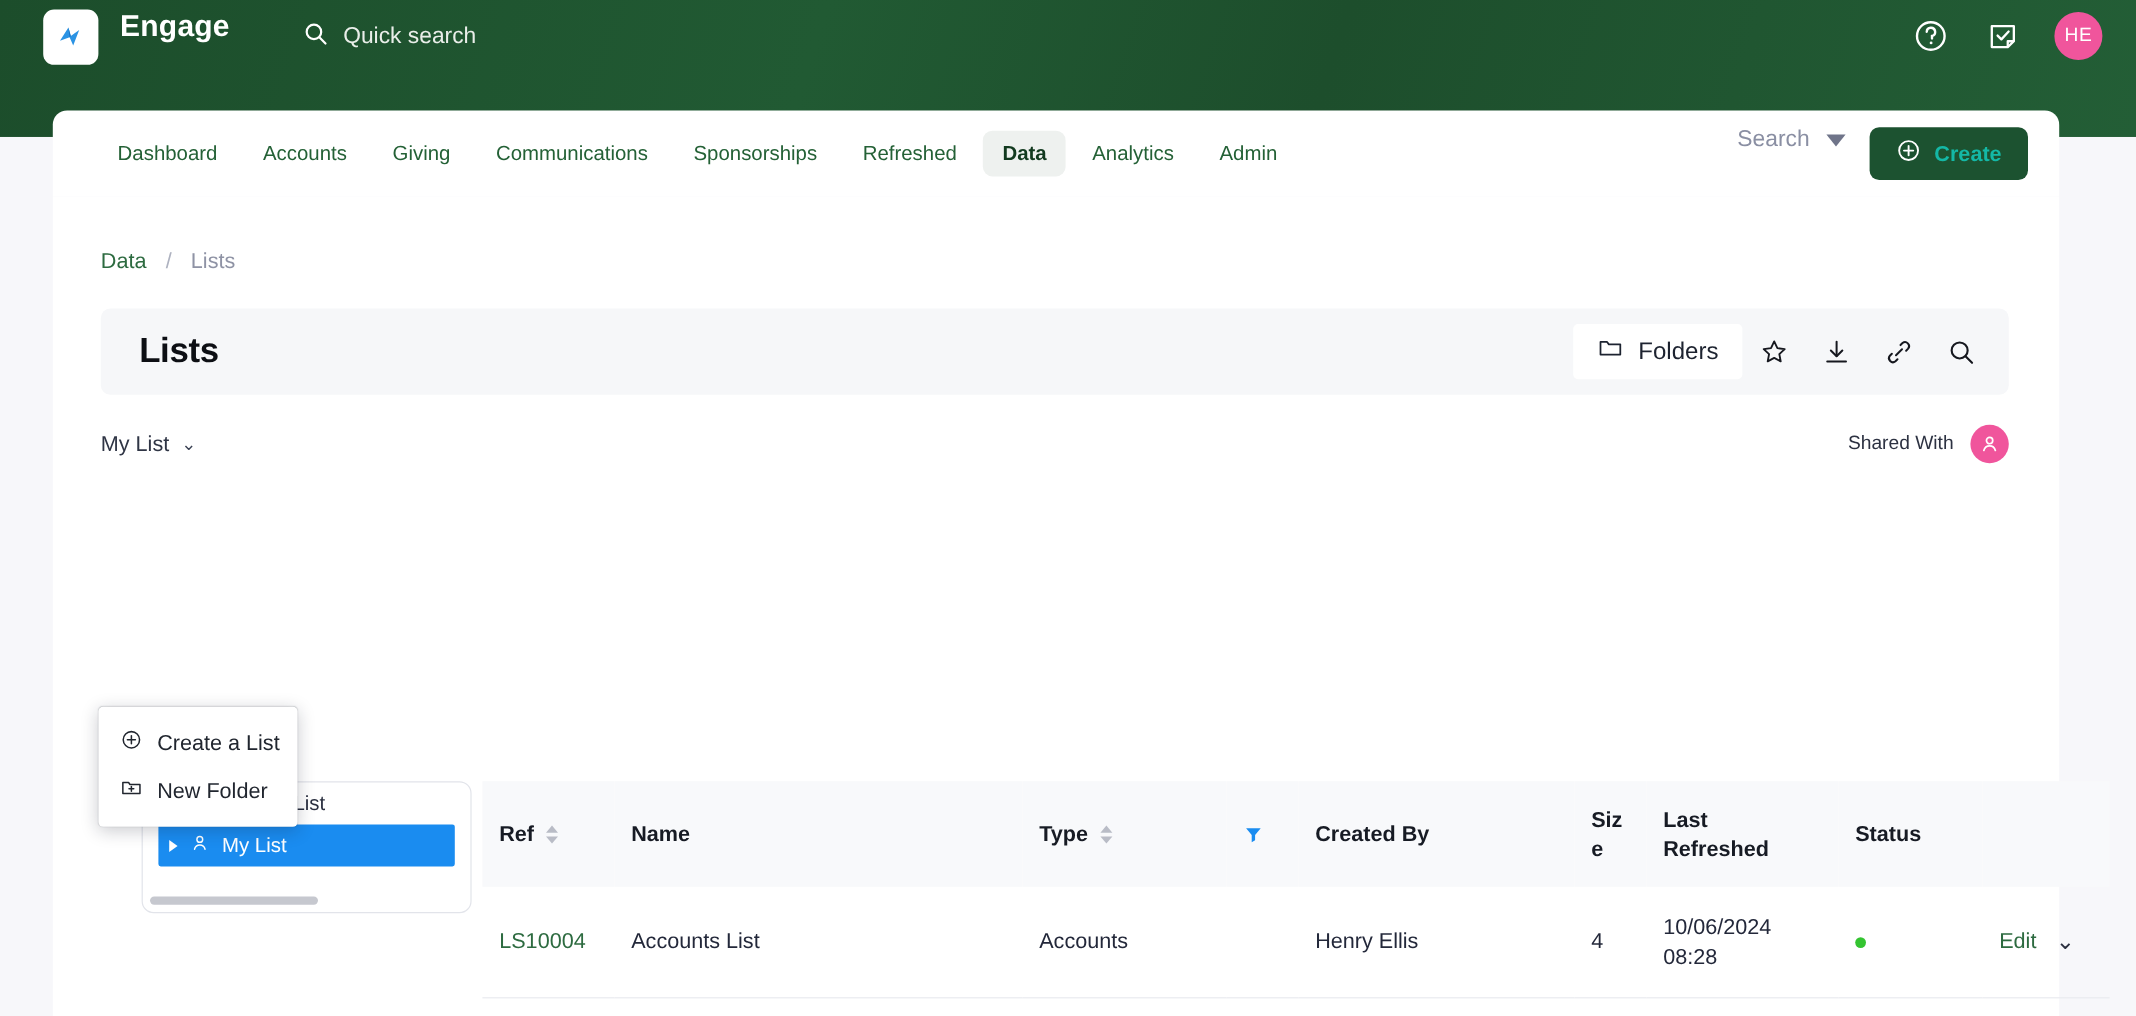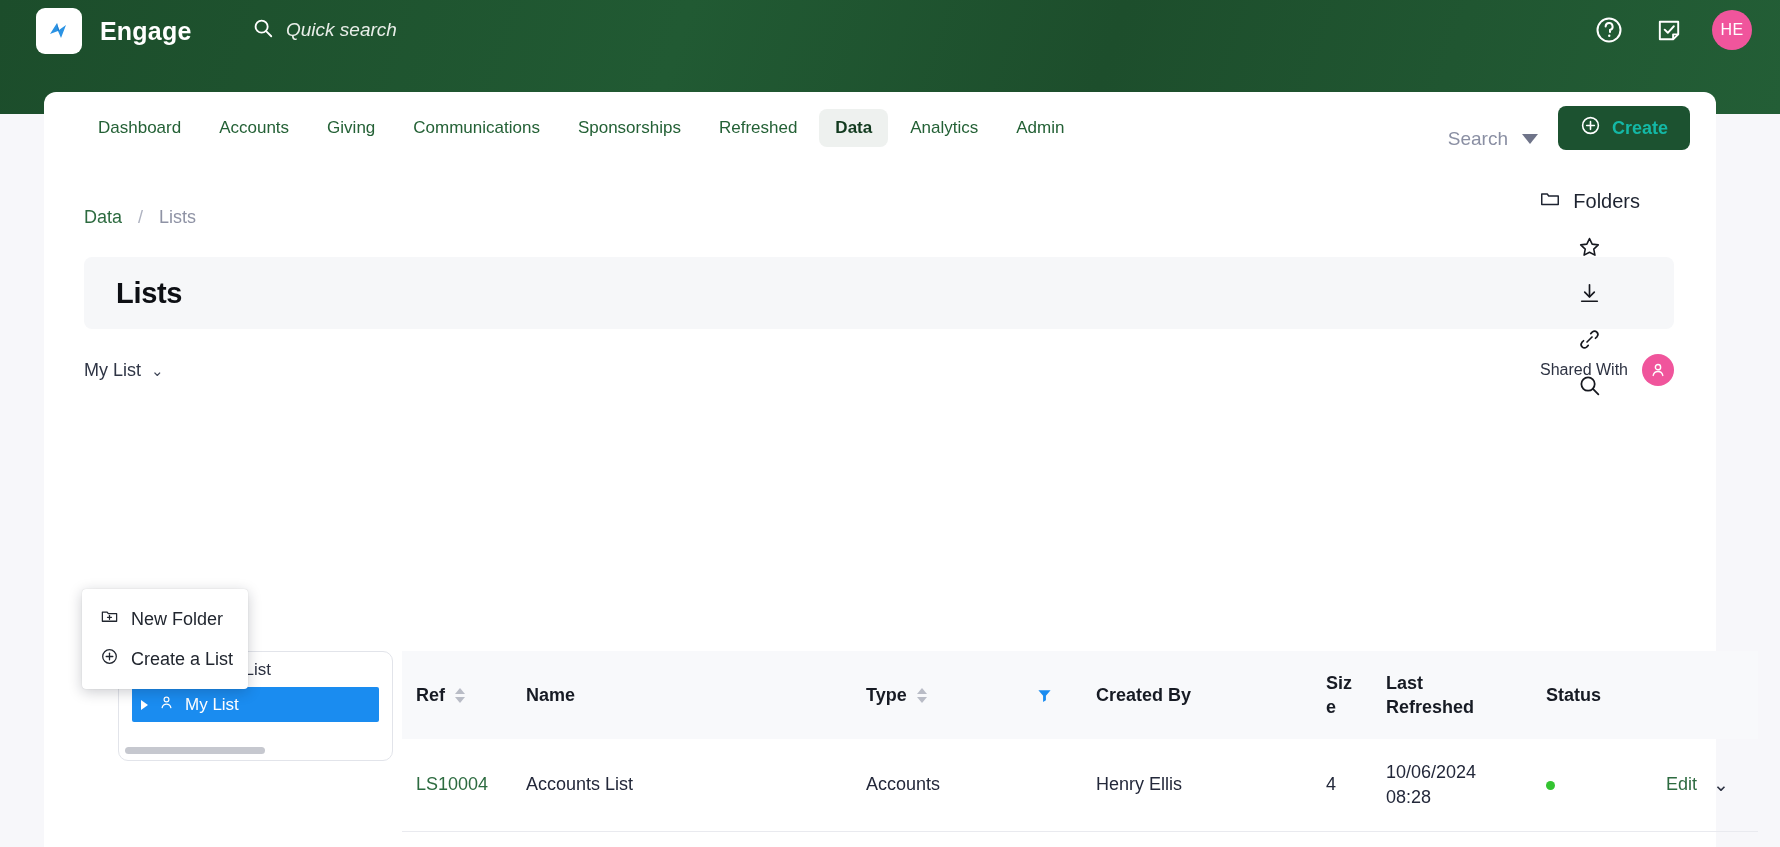--- a/index.html
+++ b/index.html
@@ -12,34 +12,34 @@
 
   
   .topbar {
     position: absolute; top: 0; left: 0; width: 1780px; height: 114px;
     background: #1c4f2c;
     background-image: linear-gradient(108deg, #1c4d2b 0%, #215a33 38%, #1d4e2c 62%, #235e36 100%);
     z-index: 1;
   }
   .brand-wrap {
     position: absolute; left: 36px; top: 8px;
-    display: flex; align-items: center; gap: 18px;
+    display: flex; gap: 18px;
   }
   .logo-tile {
     width: 46px; height: 46px; border-radius: 9px; background: #ffffff;
     display: flex; align-items: center; justify-content: center;
   }
   .brand-name {
     color: #ffffff; font-size: 25px; font-weight: bold; letter-spacing: .2px;
   }
   .quick-search {
     position: absolute; left: 252px; top: 17px;
     display: flex; align-items: center; gap: 12px;
   }
-  .quick-search .qs-text { color: #e9eee9; font-size: 19px; font-style: italic; }
+  .quick-search .qs-text { color: #e9eee9; font-size: 19px; }
   .top-icons {
     position: absolute; right: 28px; top: 10px;
     display: flex; align-items: center; gap: 26px;
   }
   .tip-ic { width: 34px; height: 34px; display: flex; align-items: center; justify-content: center; cursor: pointer; }
   .avatar {
     width: 40px; height: 40px; border-radius: 50%; background: #f0559c;
     color: #fff; font-size: 16px; font-weight: normal;
     display: flex; align-items: center; justify-content: center;
     letter-spacing: .5px;
@@ -53,21 +53,21 @@
     display: flex; align-items: center;
   }
   .nav-items { display: flex; align-items: center; padding-left: 38px; gap: 6px; justify-content: flex-end; }
   .nav-item {
     font-size: 17px; color: #246136; padding: 9px 16px; border-radius: 8px;
     cursor: pointer; white-space: nowrap;
   }
   .nav-item.active { background: #eef1ef; font-weight: bold; color: #123a1f; }
   .nav-right {
     position: absolute; right: 26px; top: 50%; transform: translateY(-50%);
-    display: flex; align-items: flex-end; gap: 20px; margin-left: 43px;
+    display: flex; align-items: flex-start; gap: 20px; margin-left: 43px;
   }
   .search-drop { display: flex; align-items: center; gap: 14px; cursor: pointer; }
   .search-drop .sd-label { font-size: 19px; color: #8a8fa3; }
   .caret-down {
     width: 0; height: 0; border-left: 8px solid transparent; border-right: 8px solid transparent;
     border-top: 10px solid #6f7489;
   }
   .create-btn {
     background: #1c5230; color: #14b8a6; border-radius: 8px;
     height: 44px; padding: 0 22px; display: flex; align-items: center; gap: 11px;
@@ -88,21 +88,21 @@
   .bc-sep { color: #aeb2c0; }
   .bc-current { color: #8f93a5; }
 
   .title-card {
     position: absolute; top: 93px; left: 40px; width: 1590px; height: 72px;
     background: #f6f7f9; border-radius: 8px;
     display: flex; align-items: center; justify-content: space-between;
     padding: 0 14px 0 32px;
   }
   .page-title { font-size: 29px; font-weight: bold; color: #0d0f14; letter-spacing: -.3px; }
-  .title-tools { display: flex; align-items: center; flex-direction: column; }
+  .title-tools { display: flex; align-items: center; }
   .folders-chip {
     background: #ffffff; height: 46px; border-radius: 4px;
     display: flex; align-items: center; gap: 12px; padding: 0 20px;
     font-size: 20px; color: #1d2330; cursor: pointer;
   }
   .tool-ic {
     width: 52px; height: 46px; display: flex; align-items: center; justify-content: center;
     cursor: pointer;
   }
 
@@ -344,36 +344,36 @@
       </span>
       <span>My List</span>
     </div>
     <div class="tree-scroll"></div>
   </div>
 
   <div class="menu-pop">
     <div class="menu-item">
       <span>
         <svg width="19" height="19" viewBox="0 0 24 24" fill="none" stroke="#21262f" stroke-width="1.6">
+          <circle cx="12" cy="12" r="8.6"></circle>
+            <line x1="12" y1="7.8" x2="12" y2="16.2" stroke-linecap="round"></line>
+          <line x1="7.8" y1="12" x2="16.2" y2="12" stroke-linecap="round"></line>
+        </svg>
+      </span>
+      <span>Create a List</span>
+    </div>
+    <div class="menu-item">
+      <span>
+        <svg width="19" height="19" viewBox="0 0 24 24" fill="none" stroke="#21262f" stroke-width="1.6">
           <path d="M3 6.4h6l1.5 2.1H21V18H3z" stroke-linejoin="round"></path>
           <line x1="12" y1="10.6" x2="12" y2="15.6" stroke-linecap="round"></line>
           <line x1="9.5" y1="13.1" x2="14.5" y2="13.1" stroke-linecap="round"></line>
         </svg>
       </span>
       <span>New Folder</span>
-    </div>
-    <div class="menu-item">
-      <span>
-        <svg width="19" height="19" viewBox="0 0 24 24" fill="none" stroke="#21262f" stroke-width="1.6">
-          <circle cx="12" cy="12" r="8.6"></circle>
-            <line x1="12" y1="7.8" x2="12" y2="16.2" stroke-linecap="round"></line>
-          <line x1="7.8" y1="12" x2="16.2" y2="12" stroke-linecap="round"></line>
-        </svg>
-      </span>
-      <span>Create a List</span>
     </div>
   </div>
 
   <div class="table-wrap">
     <table>
       <colgroup>
         <col style="width:110px">
           <col style="width:340px">
           <col style="width:170px">
         <col style="width:60px">

